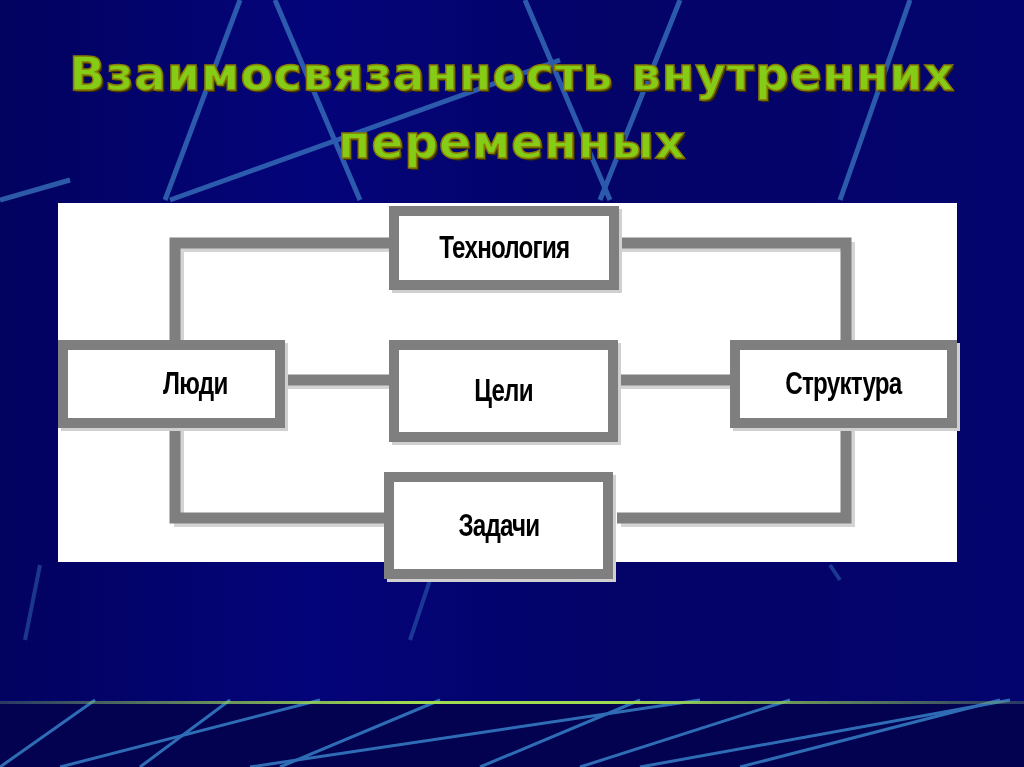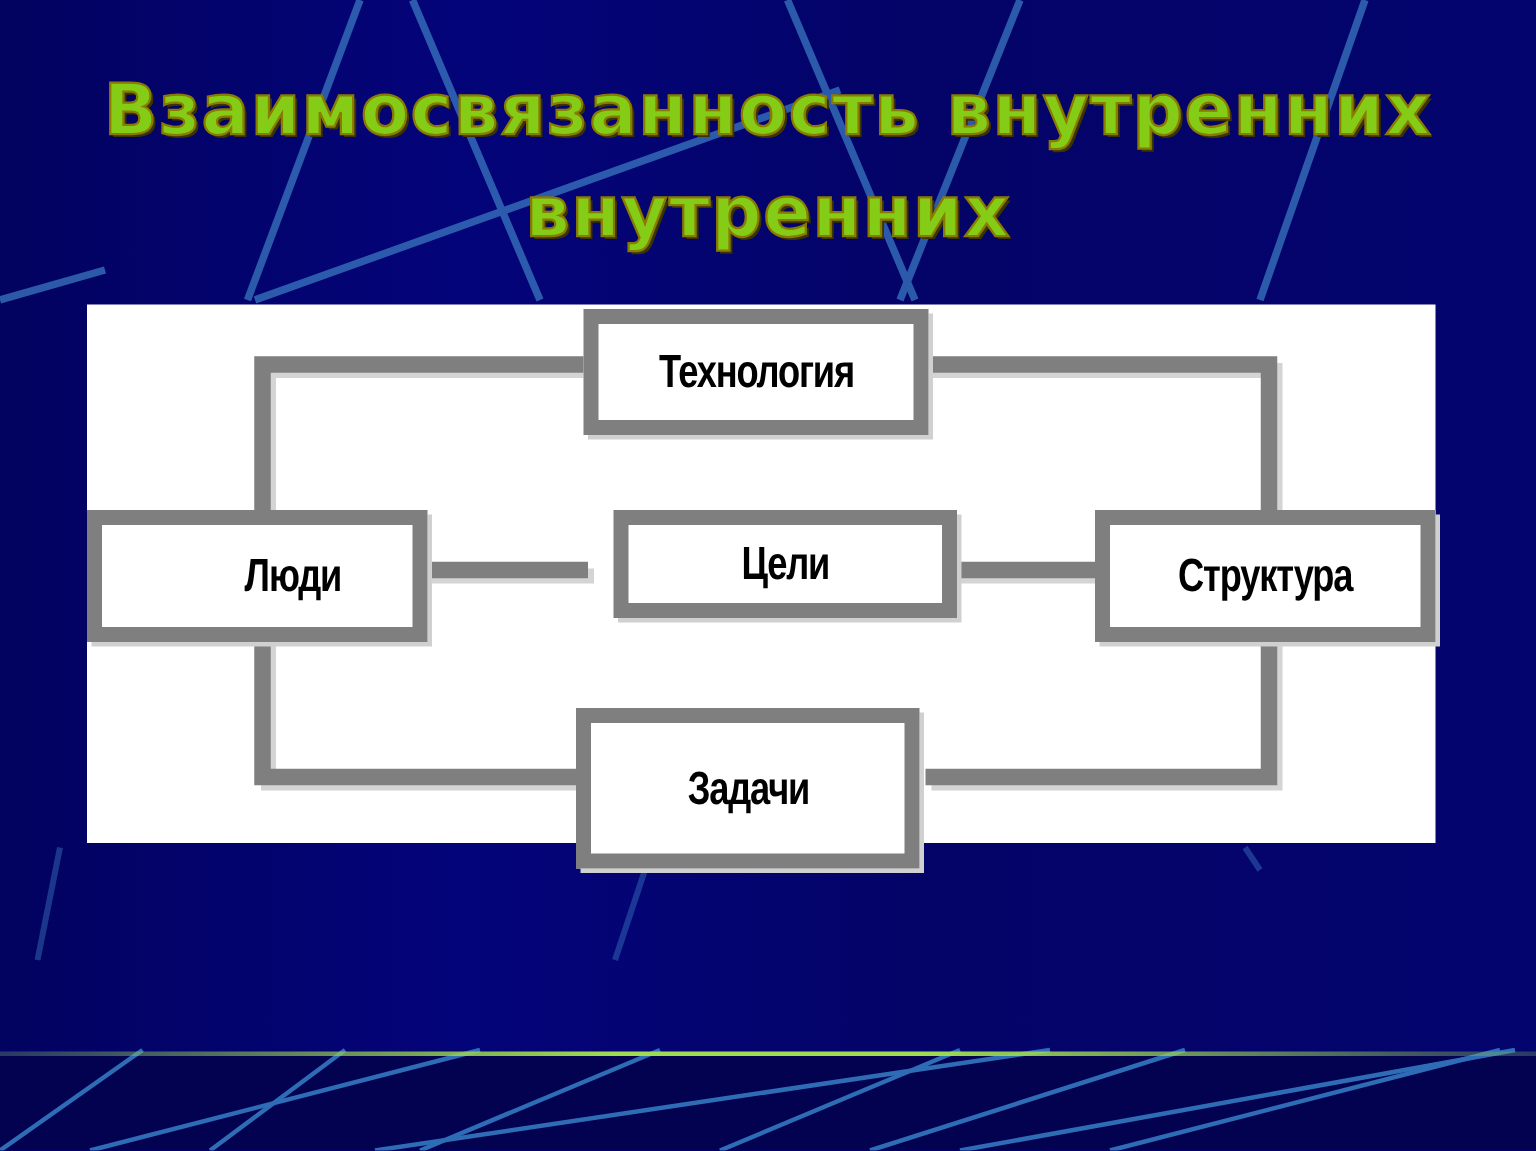--- a/index.html
+++ b/index.html
@@ -60,21 +60,21 @@
     <line x1="580" y1="767" x2="790" y2="700"></line>
     <line x1="640" y1="767" x2="1010" y2="700"></line>
     <line x1="740" y1="767" x2="1000" y2="700"></line>
   </g>
 </svg>
 
 <div class="footer-line"></div>
 
 <div class="title">
   <div>Взаимосвязанность внутренних</div>
-  <div>внутренних</div>
+  <div>переменных</div>
 </div>
 
 <div class="panel"></div>
 
 <svg class="diagram" viewBox="0 0 1024 767" xmlns="http://www.w3.org/2000/svg">
   <g stroke="#d4d4d4" stroke-width="10" fill="none" transform="translate(4,4)">
     <polyline points="175,345 175,243 392,243"></polyline>
     <polyline points="617,243 846,243 846,345"></polyline>
     <line x1="283" y1="380" x2="392" y2="380"></line>
     <line x1="617" y1="380" x2="732" y2="380"></line>
@@ -90,21 +90,21 @@
     <polyline points="617,518 846,518 846,425"></polyline>
   </g>
 </svg>
 
 <div class="node" style="left:389px; top:206px; width:230px; height:84px;align-items:center;">
   <span>Технология</span>
 </div>
 <div class="node" style="left:58px; top:340px; width:227px; height:88px;padding-left:48px;">
   <span>Люди</span>
 </div>
-<div class="node" style="left:409px; top:340px; width:229px; height:72px;">
+<div class="node" style="left:389px; top:340px; width:229px; height:102px;">
   <span>Цели</span>
 </div>
 <div class="node" style="left:730px; top:340px; width:227px; height:88px;">
   <span>Структура</span>
 </div>
 <div class="node" style="left:384px; top:472px; width:229px; height:107px;">
   <span>Задачи</span>
 </div>
 
 </body></html>

